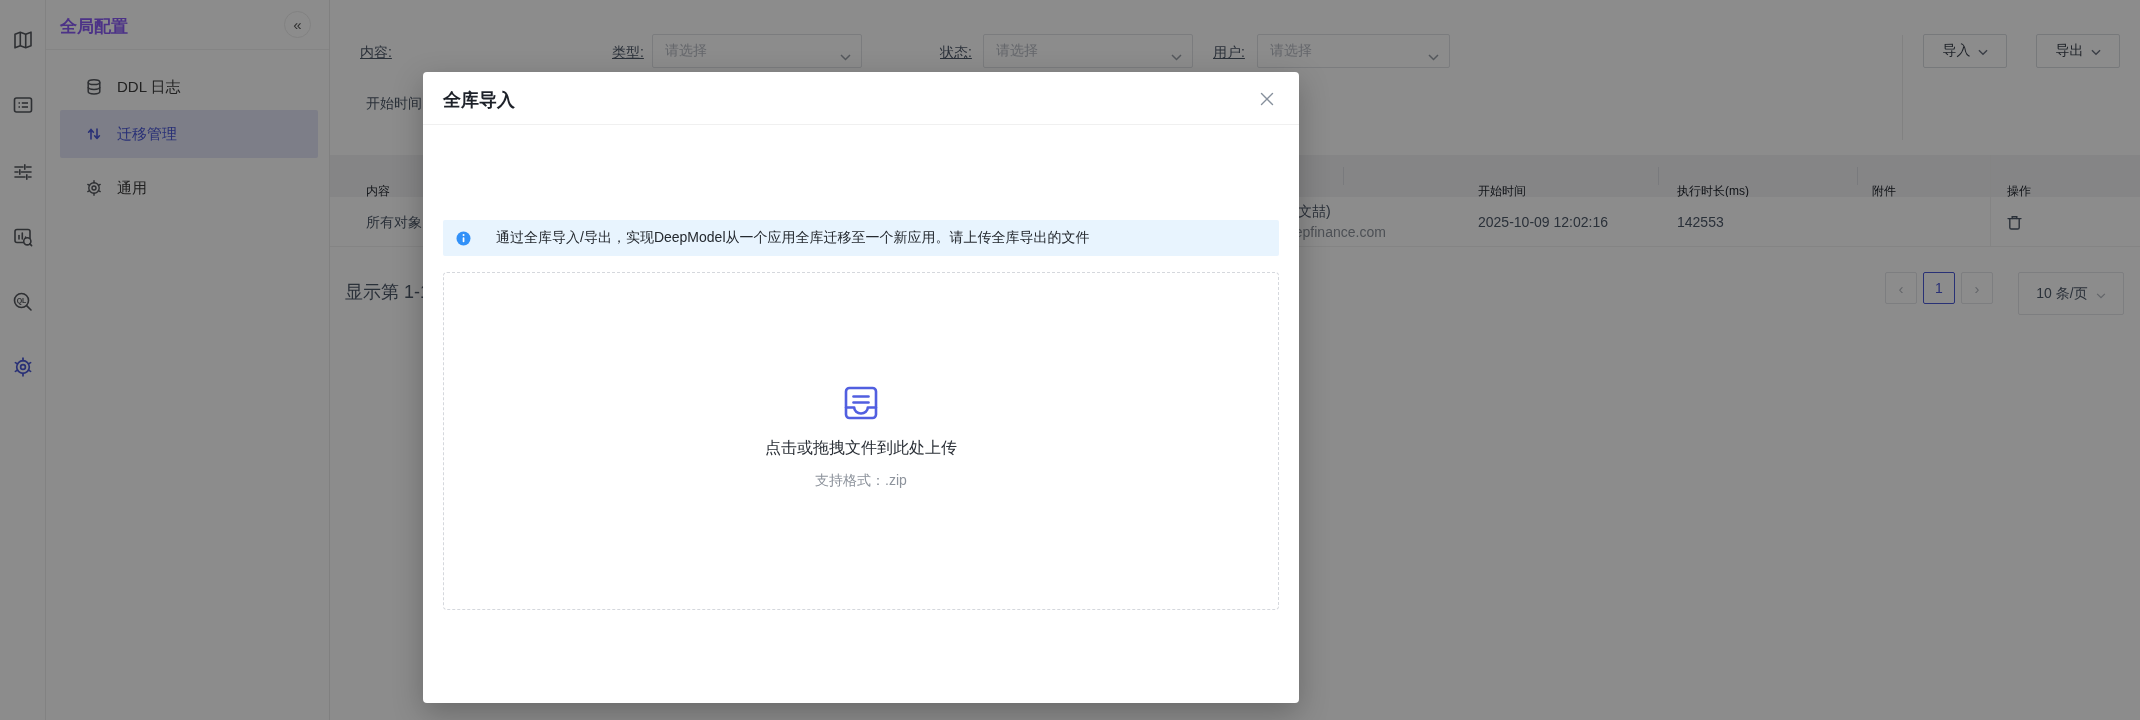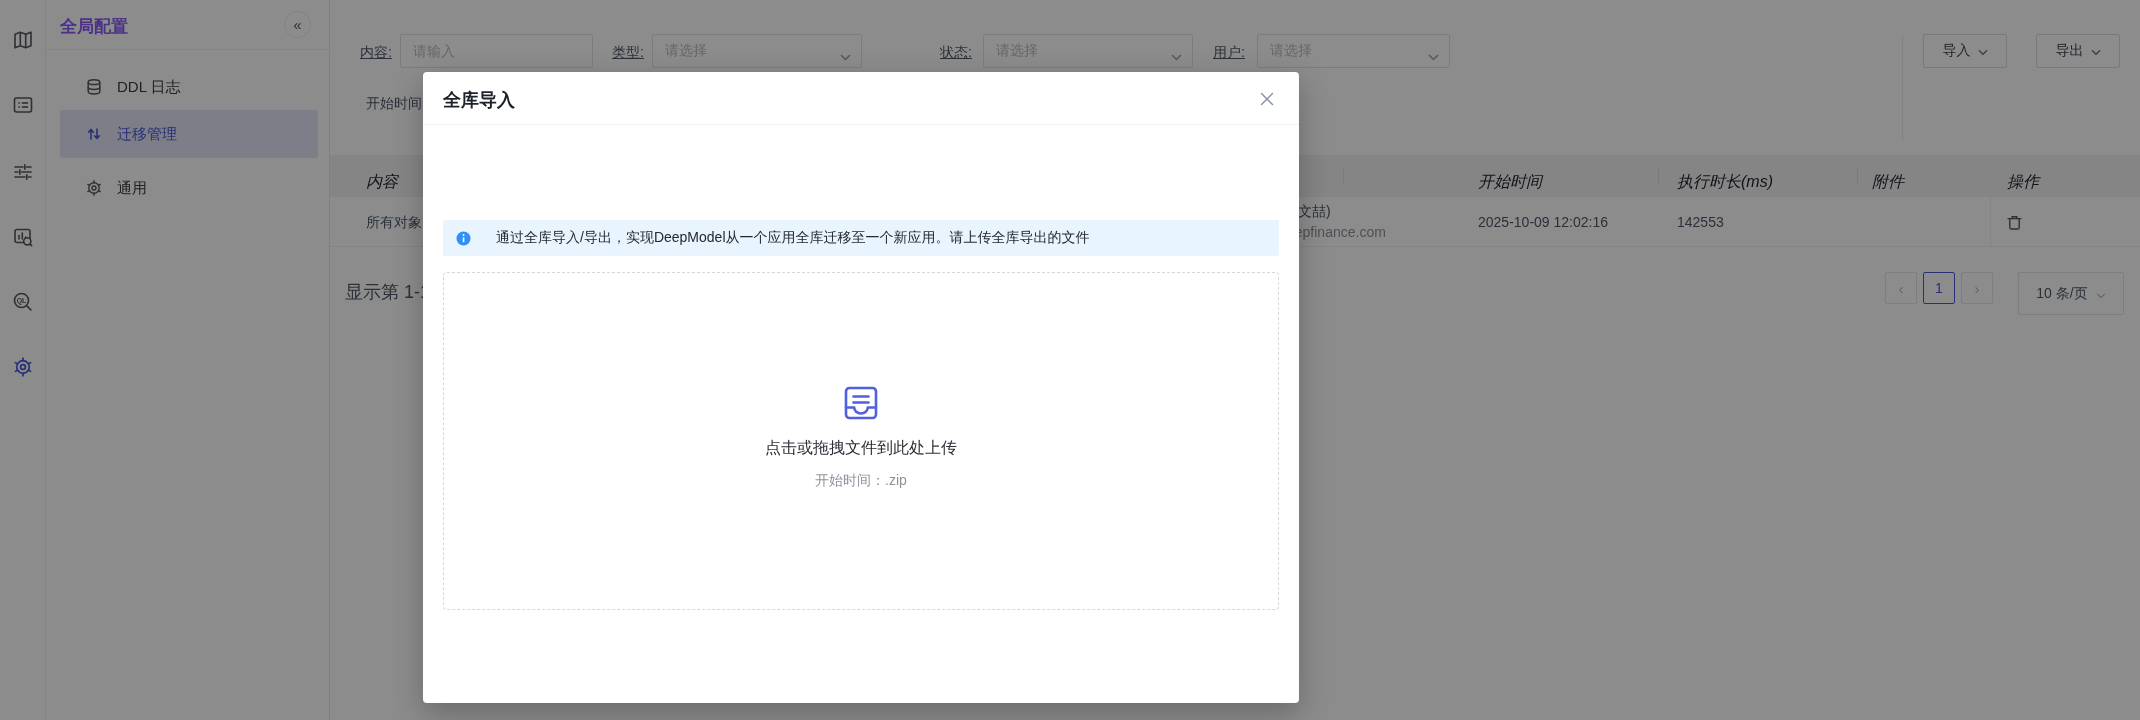--- a/index.html
+++ b/index.html
@@ -26,21 +26,21 @@
   .fbox { position:absolute; top:34px; height:34px; border:1px solid #e0e2e6; border-radius:2px; background:#fff; display:flex; align-items:center; padding:0 12px; font-size:14px; color:#b8bcc4; }
   .fbox .chev { position:absolute; right:10px; top:13px; }
   input.finput { position:absolute; top:34px; height:34px; border:1px solid #e0e2e6; border-radius:2px; padding:0 12px; font-size:14px; color:#1d2129; outline:none; font-family:inherit; }
   input.finput::placeholder { color:#b8bcc4; }
   .vdiv { position:absolute; left:1572px; top:35px; width:1px; height:105px; background:#ececec; }
   .topbtn { position:absolute; top:34px; height:34px; border:1px solid #d9dce1; border-radius:2px; background:#fff; display:flex; align-items:center; justify-content:center; gap:7px; font-size:14px; color:#3c434e; cursor:pointer; }
   .starttime { position:absolute; left:36px; top:95px; font-size:14px; color:#4e5969; }
 
   
   .thead { position:absolute; left:0px; top:155px; width:1810px; height:42px; background:#f2f3f5; }
-  .th { position:absolute; top:17px; font-size:16px; color:#1d2129; font-weight:500;font-style:italic; }
+  .th { position:absolute; top:28px; font-size:12px; color:#1d2129; font-weight:500; }
   .cdiv { position:absolute; top:12px; width:1px; height:18px; background:#dddfe3; }
   .trow { position:absolute; left:0; top:197px; width:1810px; height:50px; border-bottom:1px solid #f0f0f0; background:#fff; }
   .td { position:absolute; font-size:14px; color:#4e5969; }
   .opdiv { position:absolute; left:1660px; top:155px; width:1px; height:92px; background:#f0f0f0; }
   .trash { position:absolute; left:1676px; top:214px; width:17px; height:17px; cursor:pointer; }
 
   
   .psum { position:absolute; left:15px; top:280px; font-size:18px; color:#4e5969; }
   .pbtn { position:absolute; top:272px; width:32px; height:32px; border:1px solid #e3e5e9; border-radius:2px; background:#fff; display:flex; align-items:center; justify-content:center; font-size:15px; color:#b4b8bf; cursor:pointer; }
   .pbtn.cur { border-color:#4c59d8; color:#4c59d8; font-size:14px; }
@@ -176,21 +176,20 @@
           <line x1="13.5" y1="6.4" x2="15.2" y2="5.4"></line>
         </svg>
     </span>
     <span>通用</span>
   </div>
 </div>
 
 <div class="main">
 
   <span class="flabel" style="left:30px">内容:</span>
-  <input class="finput" style="left: 70px; width: 193px;" placeholder="请输入">
 
   <span class="flabel" style="left:282px">类型:</span>
   <div class="fbox" style="left:322px; width:210px">
     <span>请选择</span>
     <span class="chev"><svg width="11" height="7" viewBox="0 0 11 7" fill="none" stroke="#9aa0a8" stroke-width="1.5">
           <polyline points="1,1 5.5,5.5 10,1"></polyline>
         </svg></span>
   </div>
 
   <span class="flabel" style="left:610px">状态:</span>
@@ -311,16 +310,16 @@
   <div class="dropzone">
     <div class="dz-icon">
       <svg viewBox="0 0 38 38" fill="none" stroke="#515fe0" stroke-width="2.6" stroke-linecap="round" stroke-linejoin="round">
           <rect x="4" y="4" width="30" height="30" rx="3.5"></rect>
           <line x1="11.5" y1="12.5" x2="26.5" y2="12.5"></line>
           <line x1="11.5" y1="18.5" x2="26.5" y2="18.5"></line>
           <path d="M4 23.5 h8.2 a6.8 6 0 0 0 13.6 0 H34"></path>
         </svg>
     </div>
     <div class="dz-main">点击或拖拽文件到此处上传</div>
-    <div class="dz-hint">开始时间：.zip</div>
+    <div class="dz-hint">支持格式：.zip</div>
   </div>
 
 </div>
 
 </body></html>

